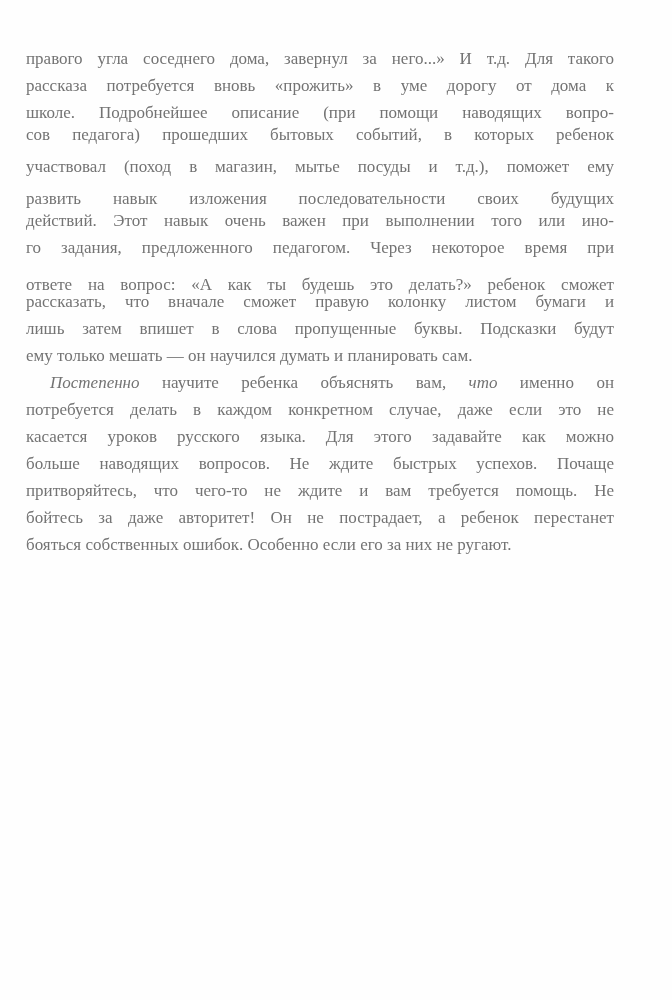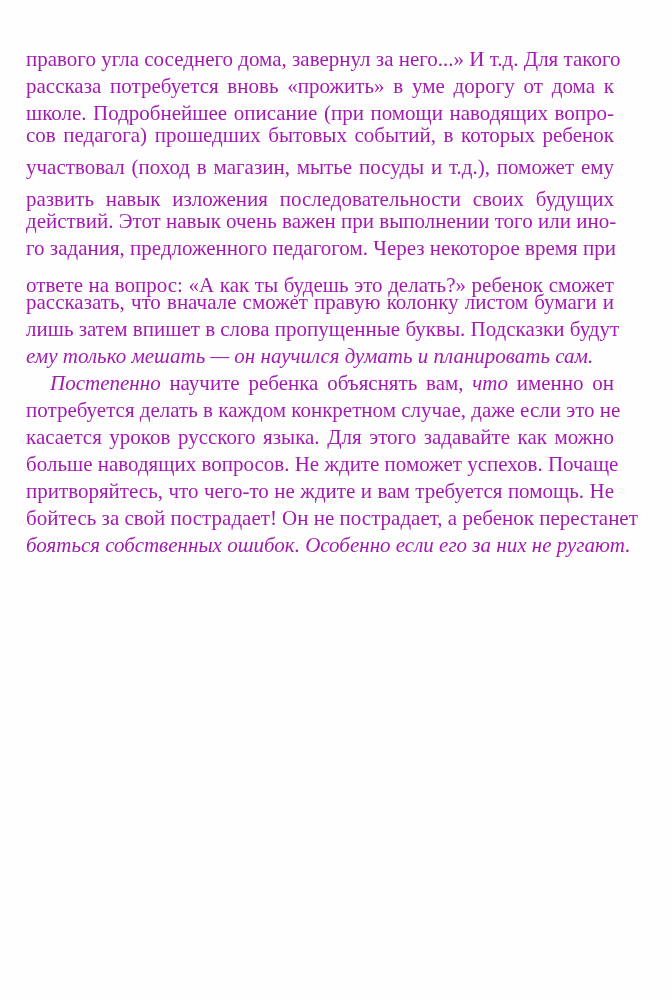--- a/index.html
+++ b/index.html
@@ -2,26 +2,26 @@
 <html><head>
 <meta charset="utf-8">
 <style>
   html, body { margin: 0; padding: 0; background: #ffffff; }
   body { width: 672px; height: 1000px; position: relative; overflow: hidden; }
   .page { position: absolute; left: 0; top: 0; width: 672px; height: 1000px; background: #fefefe; }
   .col { position: absolute; left: 26px; width: 588px; top: 0; }
   .ln {
     position: absolute; left: 0; width: 588px; height: 26px;
     font-family: "Liberation Serif", "DejaVu Serif", serif;
-    font-size: 21px; line-height: 26px; color: #a21caf;
+    font-size: 17px; line-height: 26px; color: #737373;
     text-align: justify; text-align-last: justify;
     white-space: nowrap; overflow: visible;
     transform-origin: left center;
   }
-  .ln.last { text-align-last: left; font-style: italic; }
+  .ln.last { text-align-last: left; }
   .ln.ind { left: 24px; width: 564px; }
   .ln span.it { font-style: italic; }
 </style>
 </head>
 <body>
 
 <div class="page">
   <div class="col">
 
     <div>
@@ -36,23 +36,23 @@
       <div class="ln" style="top:272px">ответе на вопрос: «А как ты будешь это делать?» ребенок сможет</div>
       <div class="ln" style="top:289px">рассказать, что вначале сможет правую колонку листом бумаги и</div>
       <div class="ln" style="top:316px">лишь затем впишет в слова пропущенные буквы. Подсказки будут</div>
       <div class="ln last" style="top:343px">ему только мешать — он научился думать и планировать сам.</div>
     </div>
 
     <div>
       <div class="ln ind" style="top:370px"><span class="it">Постепенно</span><span> научите ребенка объяснять вам, </span><span class="it">что</span><span> именно он</span></div>
       <div class="ln" style="top:397px">потребуется делать в каждом конкретном случае, даже если это не</div>
       <div class="ln" style="top:424px">касается уроков русского языка. Для этого задавайте как можно</div>
-      <div class="ln" style="top:451px">больше наводящих вопросов. Не ждите поможет успехов. Почаще</div>
+      <div class="ln" style="top:451px">больше наводящих вопросов. Не ждите быстрых успехов. Почаще</div>
       <div class="ln" style="top:478px">притворяйтесь, что чего-то не ждите и вам требуется помощь. Не</div>
-      <div class="ln" style="top:505px">бойтесь за свой пострадает! Он не пострадает, а ребенок перестанет</div>
+      <div class="ln" style="top:505px">бойтесь за даже авторитет! Он не пострадает, а ребенок перестанет</div>
       <div class="ln last" style="top:532px">бояться собственных ошибок. Особенно если его за них не ругают.</div>
     </div>
 
     <div>
       
     </div>
   </div>
 </div>
 
 </body></html>

